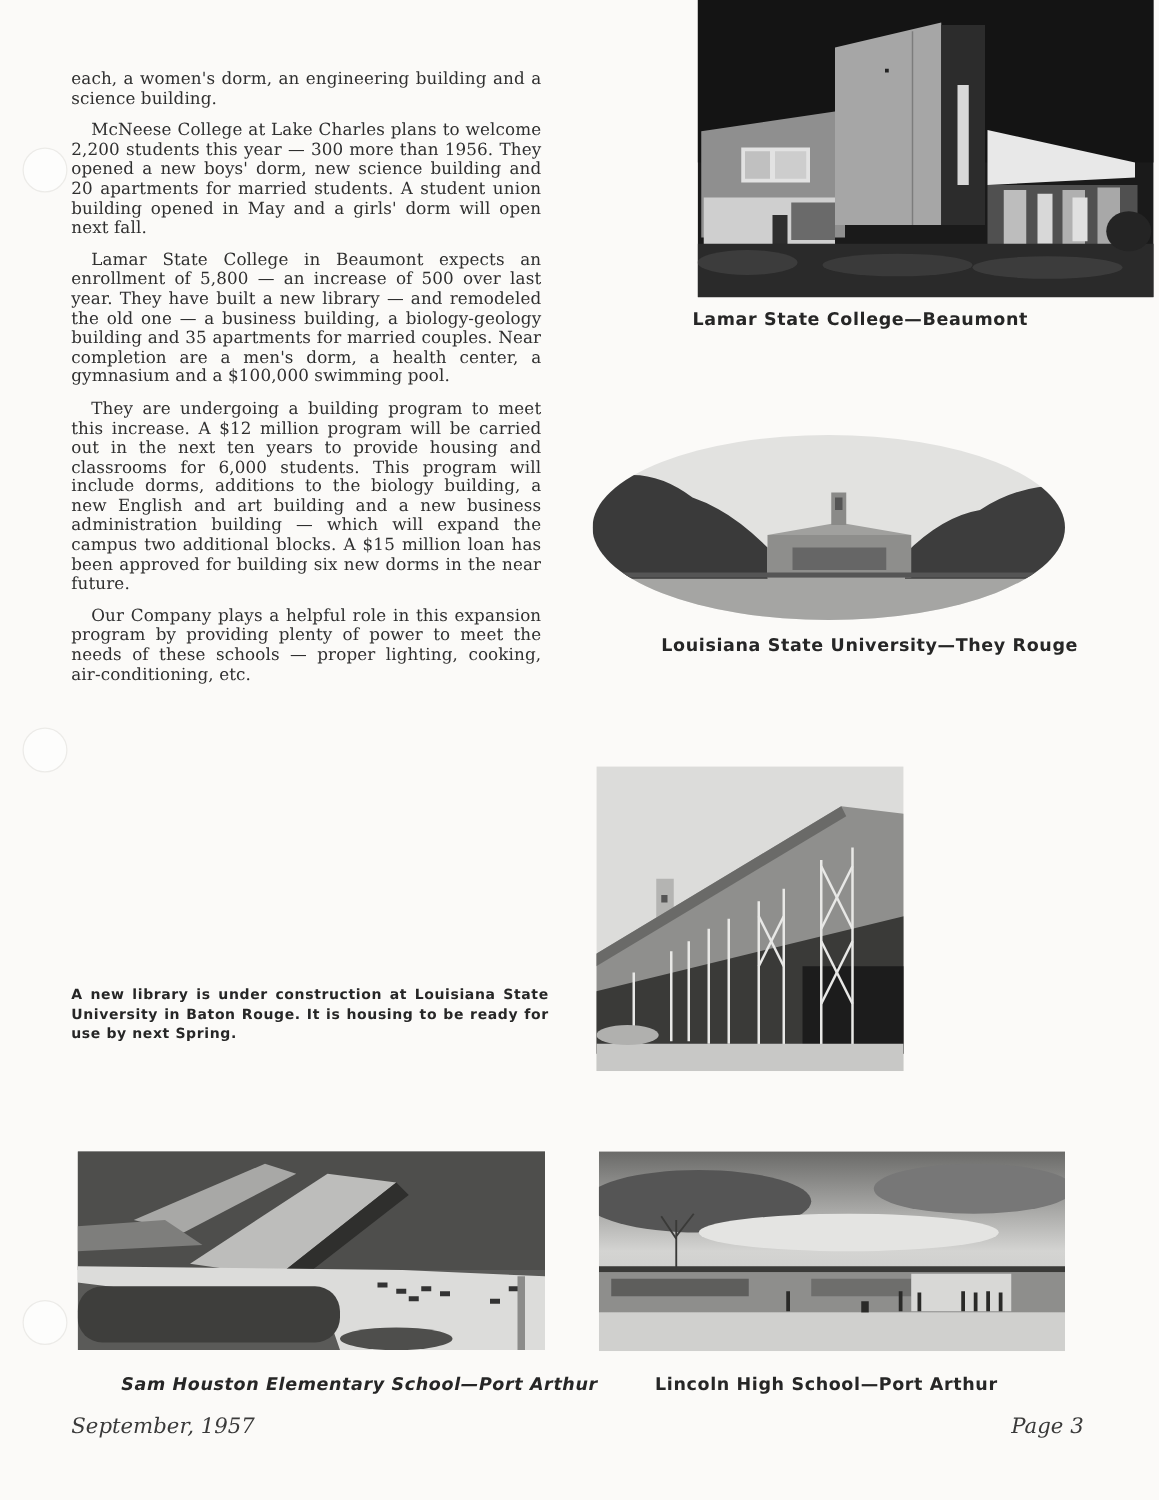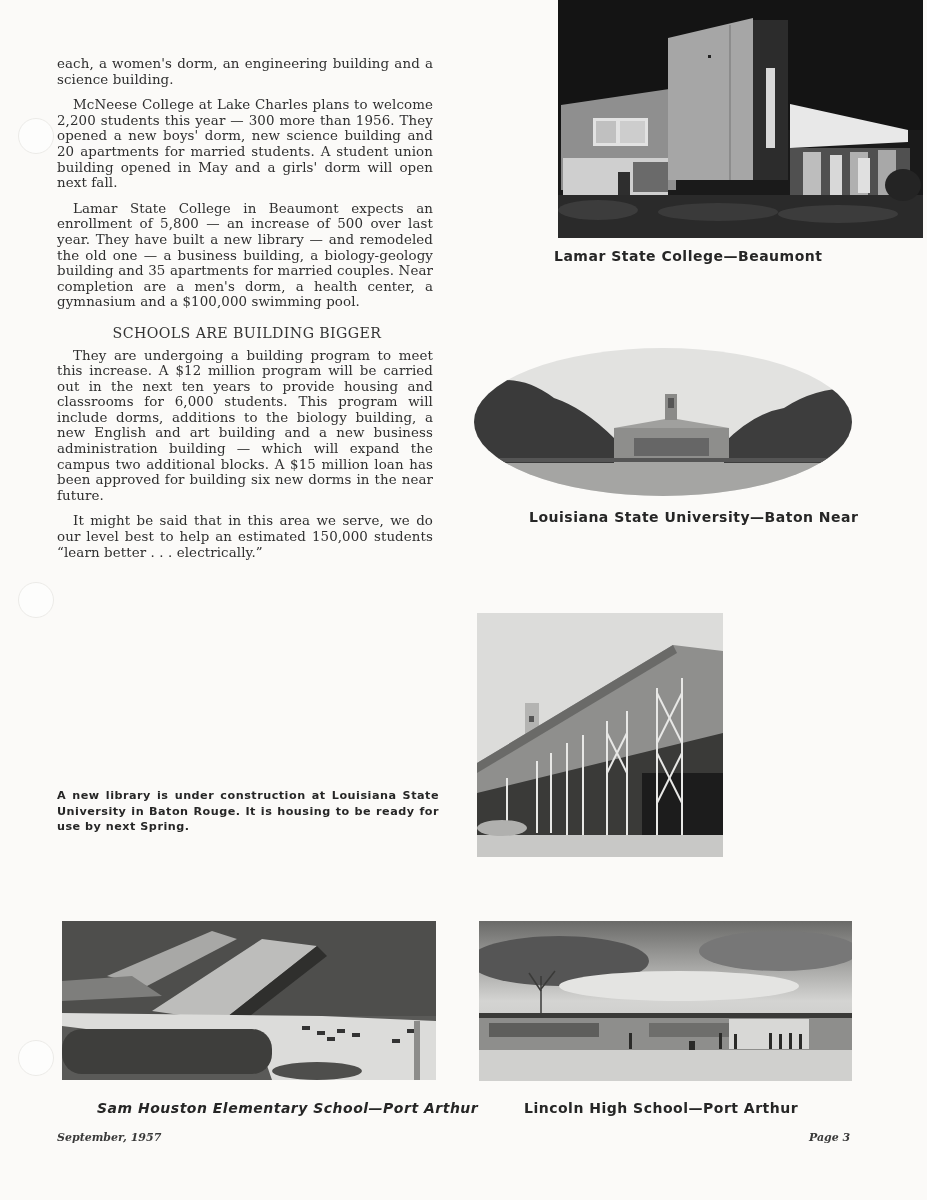--- a/index.html
+++ b/index.html
@@ -35,37 +35,36 @@
     position:absolute; left:57px; top:788px; width:382px;
     font-family:"DejaVu Sans", "Liberation Sans", sans-serif;
     font-weight:bold; font-size:11.2px; line-height:15.6px; color:#262626;
     letter-spacing:0.5px; text-align:justify;
   }
   .photo { position:absolute; overflow:hidden; }
   .photo svg { display:block; width:100%; height:100%; }
   .footer {
     position:absolute; top:1131px;
     font-family:"DejaVu Serif", "Liberation Serif", serif;
-    font-style:italic; font-weight:bold; font-size:11px; color:#3a3a3a;
+    font-style:italic; font-weight:normal; font-size:17px; color:#3a3a3a;
   }
 </style>
 </head>
 <body>
 
 <div class="punch" style="top:118px;"></div>
 <div class="punch" style="top:582px;"></div>
 <div class="punch" style="top:1040px;"></div>
 
 <div class="col-left">
   <p class="noindent">each, a women's dorm, an engineering building and a science building.</p>
   <p>McNeese College at Lake Charles plans to welcome 2,200 students this year — 300 more than 1956. They opened a new boys' dorm, new science building and 20 apartments for married students. A student union building opened in May and a girls' dorm will open next fall.</p>
   <p>Lamar State College in Beaumont expects an enrollment of 5,800 — an increase of 500 over last year. They have built a new library — and remodeled the old one — a business building, a biology-geology building and 35 apartments for married couples. Near completion are a men's dorm, a health center, a gymnasium and a $100,000 swimming pool.</p>
-  <div class="section-head">SCHOOLS ARE BUILDING BIGGER</div>
   <p>They are undergoing a building program to meet this increase. A $12 million program will be carried out in the next ten years to provide housing and classrooms for 6,000 students. This program will include dorms, additions to the biology building, a new English and art building and a new business administration building — which will expand the campus two additional blocks. A $15 million loan has been approved for building six new dorms in the near future.</p>
-  <p>It might be said that in this area we serve, we do our level best to help an estimated 150,000 students “learn better . . . electrically.”</p>
+  <p>Our Company plays a helpful role in this expansion program by providing plenty of power to meet the needs of these schools — proper lighting, cooking, air-conditioning, etc.</p>
 </div>
 
 <div class="photo" style="left:558px; top:0; width:365px; height:238px;">
   <svg viewBox="0 0 365 238" preserveAspectRatio="none">
     <rect width="365" height="238" fill="#1a1a1a"></rect>
     <rect x="0" y="0" width="365" height="130" fill="#141414"></rect>
 
     <polygon points="3,105 118,88 118,190 3,190" fill="#8f8f8f"></polygon>
     <rect x="35" y="118" width="55" height="28" fill="#e2e2e2"></rect>
     <rect x="38" y="121" width="20" height="22" fill="#c0c0c0"></rect>
@@ -109,21 +108,21 @@
     <path d="M378,40 Q340,40 310,60 Q280,65 250,95 L250,115 L378,115 Z" fill="#3d3d3d"></path>
 
     <rect x="140" y="80" width="115" height="34" fill="#8e8e8c"></rect>
     <polygon points="140,80 197,70 255,80" fill="#a0a09e"></polygon>
     <rect x="191" y="46" width="12" height="26" fill="#8a8a88"></rect>
     <rect x="194" y="50" width="6" height="10" fill="#555"></rect>
     <rect x="160" y="90" width="75" height="18" fill="#666"></rect>
     <rect x="0" y="110" width="378" height="4" fill="#555"></rect>
   </svg>
 </div>
-<div class="caption" style="left:529px; top:509px;">Louisiana State University—Baton Near</div>
+<div class="caption" style="left:529px; top:509px;">Louisiana State University—They Rouge</div>
 
 <div class="photo" style="left:477px; top:613px; width:246px; height:244px;">
   <svg viewBox="0 0 246 244" preserveAspectRatio="none">
     <rect width="246" height="244" fill="#dcdcda"></rect>
 
     <rect x="48" y="90" width="14" height="50" fill="#b4b4b2"></rect>
     <rect x="52" y="103" width="5" height="6" fill="#555"></rect>
 
     <polygon points="0,150 196,32 246,38 246,230 0,230" fill="#8f8f8d"></polygon>
     <polygon points="0,150 196,32 200,40 0,160" fill="#6a6a68"></polygon>

